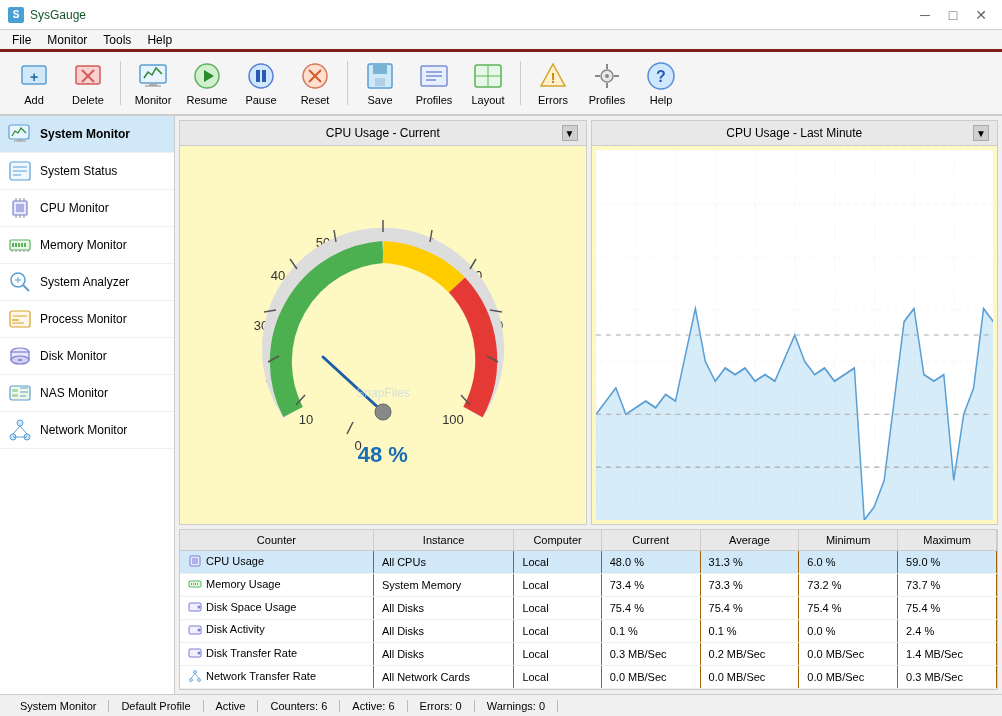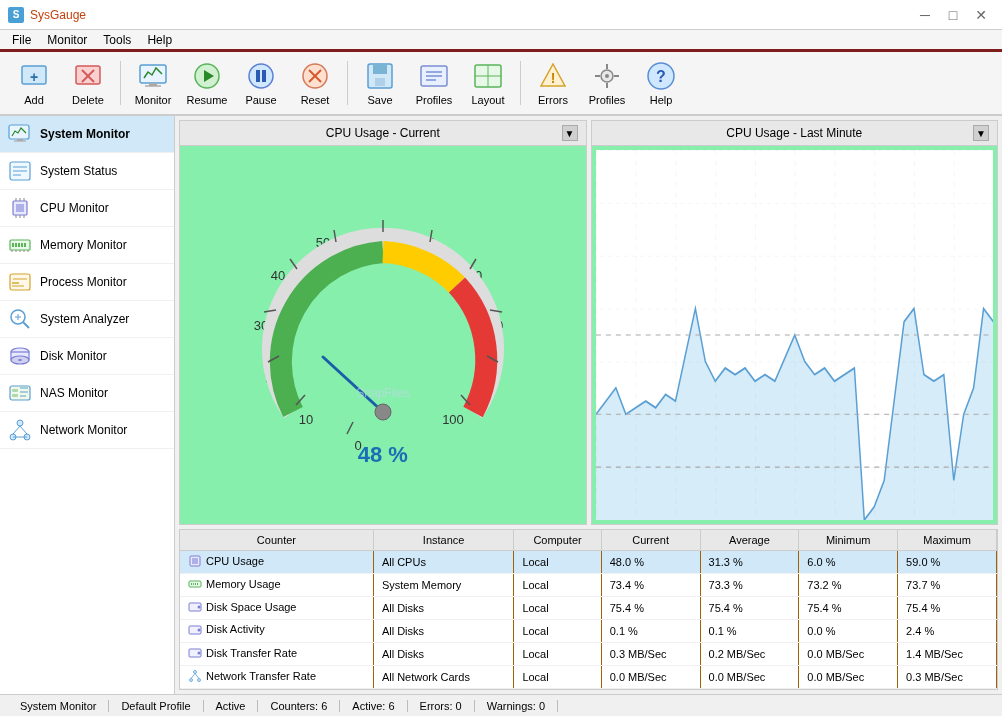--- a/index.html
+++ b/index.html
@@ -1,21 +1,21 @@
 <!DOCTYPE html>
 <html><head>
   <meta charset="utf-8">
   <style>
     * { box-sizing: border-box; margin: 0; padding: 0; }
     body { font-family: 'Segoe UI', Tahoma, sans-serif; font-size: 12px; background: #f0f0f0; color: #000; width: 1002px; height: 716px; overflow: hidden; }
 
     
     .title-bar { background: #fff; height: 30px; display: flex; align-items: center; padding: 0 8px; border-bottom: 1px solid #ccc; }
     .title-bar-icon { width: 16px; height: 16px; background: #4a9fd5; border-radius: 2px; margin-right: 6px; display: flex; align-items: center; justify-content: center; color: white; font-size: 10px; font-weight: bold; }
-    .title-bar-text { font-size: 12px; color: #c2410c; flex: 1; }
+    .title-bar-text { font-size: 12px; color: #14532d; flex: 1; }
     .title-bar-controls { display: flex; gap: 2px; }
     .title-btn { width: 26px; height: 20px; border: none; background: transparent; cursor: pointer; font-size: 14px; display: flex; align-items: center; justify-content: center; color: #666; }
 
     
     .menu-bar { background: #f5f5f5; height: 22px; display: flex; align-items: flex-end; padding: 0 4px; border-bottom: 3px solid #7f1d1d; }
     .menu-item { padding: 2px 8px; cursor: pointer; font-size: 12px; }
 
     
     .toolbar { background: #f5f5f5; height: 64px; display: flex; align-items: center; padding: 4px 8px; border-bottom: 2px solid #ccc; gap: 2px; }
     .toolbar-btn { display: flex; flex-direction: column; align-items: center; justify-content: center; width: 52px; height: 56px; border: 1px solid transparent; cursor: pointer; background: transparent; font-size: 11px; gap: 2px; border-radius: 2px; }
@@ -33,21 +33,21 @@
     .sidebar-item { display: flex; align-items: center; padding: 6px 8px; cursor: pointer; gap: 8px; border-bottom: 1px solid #f0f0f0; }
     .sidebar-item.active { background: #d0e8f8; font-weight: bold; }
     .sidebar-item-icon { width: 24px; height: 24px; flex-shrink: 0; }
     .sidebar-item-label { font-size: 12px; }
 
     
     .content { flex: 1; display: flex; flex-direction: column; background: #f0f0f0; overflow: hidden; }
 
     
     .charts-row { display: flex; gap: 4px; padding: 4px; flex: 1; }
-    .chart-panel { background: #86efac; border: 1px solid #ccc; flex: 1; display: flex; flex-direction: column; }
+    .chart-panel { background: #fef9c3; border: 1px solid #ccc; flex: 1; display: flex; flex-direction: column; }
     .chart-title { background: #e8e8e8; padding: 4px 8px; font-size: 12px; text-align: center; border-bottom: 1px solid #ccc; display: flex; justify-content: space-between; align-items: center; }
     .chart-title-text { flex: 1; text-align: center; }
     .chart-collapse { width: 16px; height: 16px; background: #d0d0d0; border: 1px solid #aaa; display: flex; align-items: center; justify-content: center; cursor: pointer; font-size: 10px; }
     .gauge-container { flex: 1; display: flex; align-items: center; justify-content: center; padding: 10px; }
     .line-chart-container { flex: 1; padding: 4px; }
 
     
     .data-table-container { background: white; margin: 0 4px 4px 4px; border: 1px solid #ccc; }
     .data-table { width: 100%; border-collapse: collapse; font-size: 11px; }
     .data-table th { background: #e8e8e8; padding: 4px 8px; text-align: center; border-right: 1px solid #ccc; border-bottom: 1px solid #ccc; font-weight: normal; }
@@ -285,39 +285,39 @@
           <line x1="16" y1="17" x2="16" y2="19" stroke="#888" stroke-width="1"></line>
           <line x1="20" y1="17" x2="20" y2="19" stroke="#888" stroke-width="1"></line>
         </svg>
       </div>
       <span class="sidebar-item-label">Memory Monitor</span>
     </div>
 
     <div class="sidebar-item">
       <div class="sidebar-item-icon">
         <svg width="24" height="24" viewBox="0 0 24 24">
+          <circle cx="10" cy="10" r="7" fill="none" stroke="#5a9fd4" stroke-width="1.5"></circle>
+          <line x1="15" y1="15" x2="21" y2="21" stroke="#5a9fd4" stroke-width="2"></line>
+          <line x1="7" y1="10" x2="13" y2="10" stroke="#5a9fd4" stroke-width="1"></line>
+          <line x1="10" y1="7" x2="10" y2="13" stroke="#5a9fd4" stroke-width="1"></line>
+        </svg>
+      </div>
+      <span class="sidebar-item-label">System Analyzer</span>
+    </div>
+
+    <div class="sidebar-item">
+      <div class="sidebar-item-icon">
+        <svg width="24" height="24" viewBox="0 0 24 24">
           <rect x="2" y="4" width="20" height="16" rx="2" fill="#fff8e8" stroke="#d4a42a" stroke-width="1.2"></rect>
           <line x1="5" y1="9" x2="19" y2="9" stroke="#d4a42a" stroke-width="1"></line>
           <rect x="4" y="12" width="7" height="2" fill="#d4a42a" opacity="0.7"></rect>
           <rect x="4" y="15" width="12" height="2" fill="#d4a42a" opacity="0.5"></rect>
         </svg>
       </div>
       <span class="sidebar-item-label">Process Monitor</span>
-    </div>
-
-    <div class="sidebar-item">
-      <div class="sidebar-item-icon">
-        <svg width="24" height="24" viewBox="0 0 24 24">
-          <circle cx="10" cy="10" r="7" fill="none" stroke="#5a9fd4" stroke-width="1.5"></circle>
-          <line x1="15" y1="15" x2="21" y2="21" stroke="#5a9fd4" stroke-width="2"></line>
-          <line x1="7" y1="10" x2="13" y2="10" stroke="#5a9fd4" stroke-width="1"></line>
-          <line x1="10" y1="7" x2="10" y2="13" stroke="#5a9fd4" stroke-width="1"></line>
-        </svg>
-      </div>
-      <span class="sidebar-item-label">System Analyzer</span>
     </div>
 
     <div class="sidebar-item">
       <div class="sidebar-item-icon">
         <svg width="24" height="24" viewBox="0 0 24 24">
           <ellipse cx="12" cy="8" rx="9" ry="4" fill="#e8e8ff" stroke="#7a7fd4" stroke-width="1.2"></ellipse>
           <rect x="3" y="8" width="18" height="8" fill="#e8e8ff" stroke="#7a7fd4" stroke-width="1.2"></rect>
           <ellipse cx="12" cy="16" rx="9" ry="4" fill="#d0d0f0" stroke="#7a7fd4" stroke-width="1.2"></ellipse>
           <ellipse cx="12" cy="16" rx="2" ry="1" fill="#7a7fd4"></ellipse>
         </svg>

